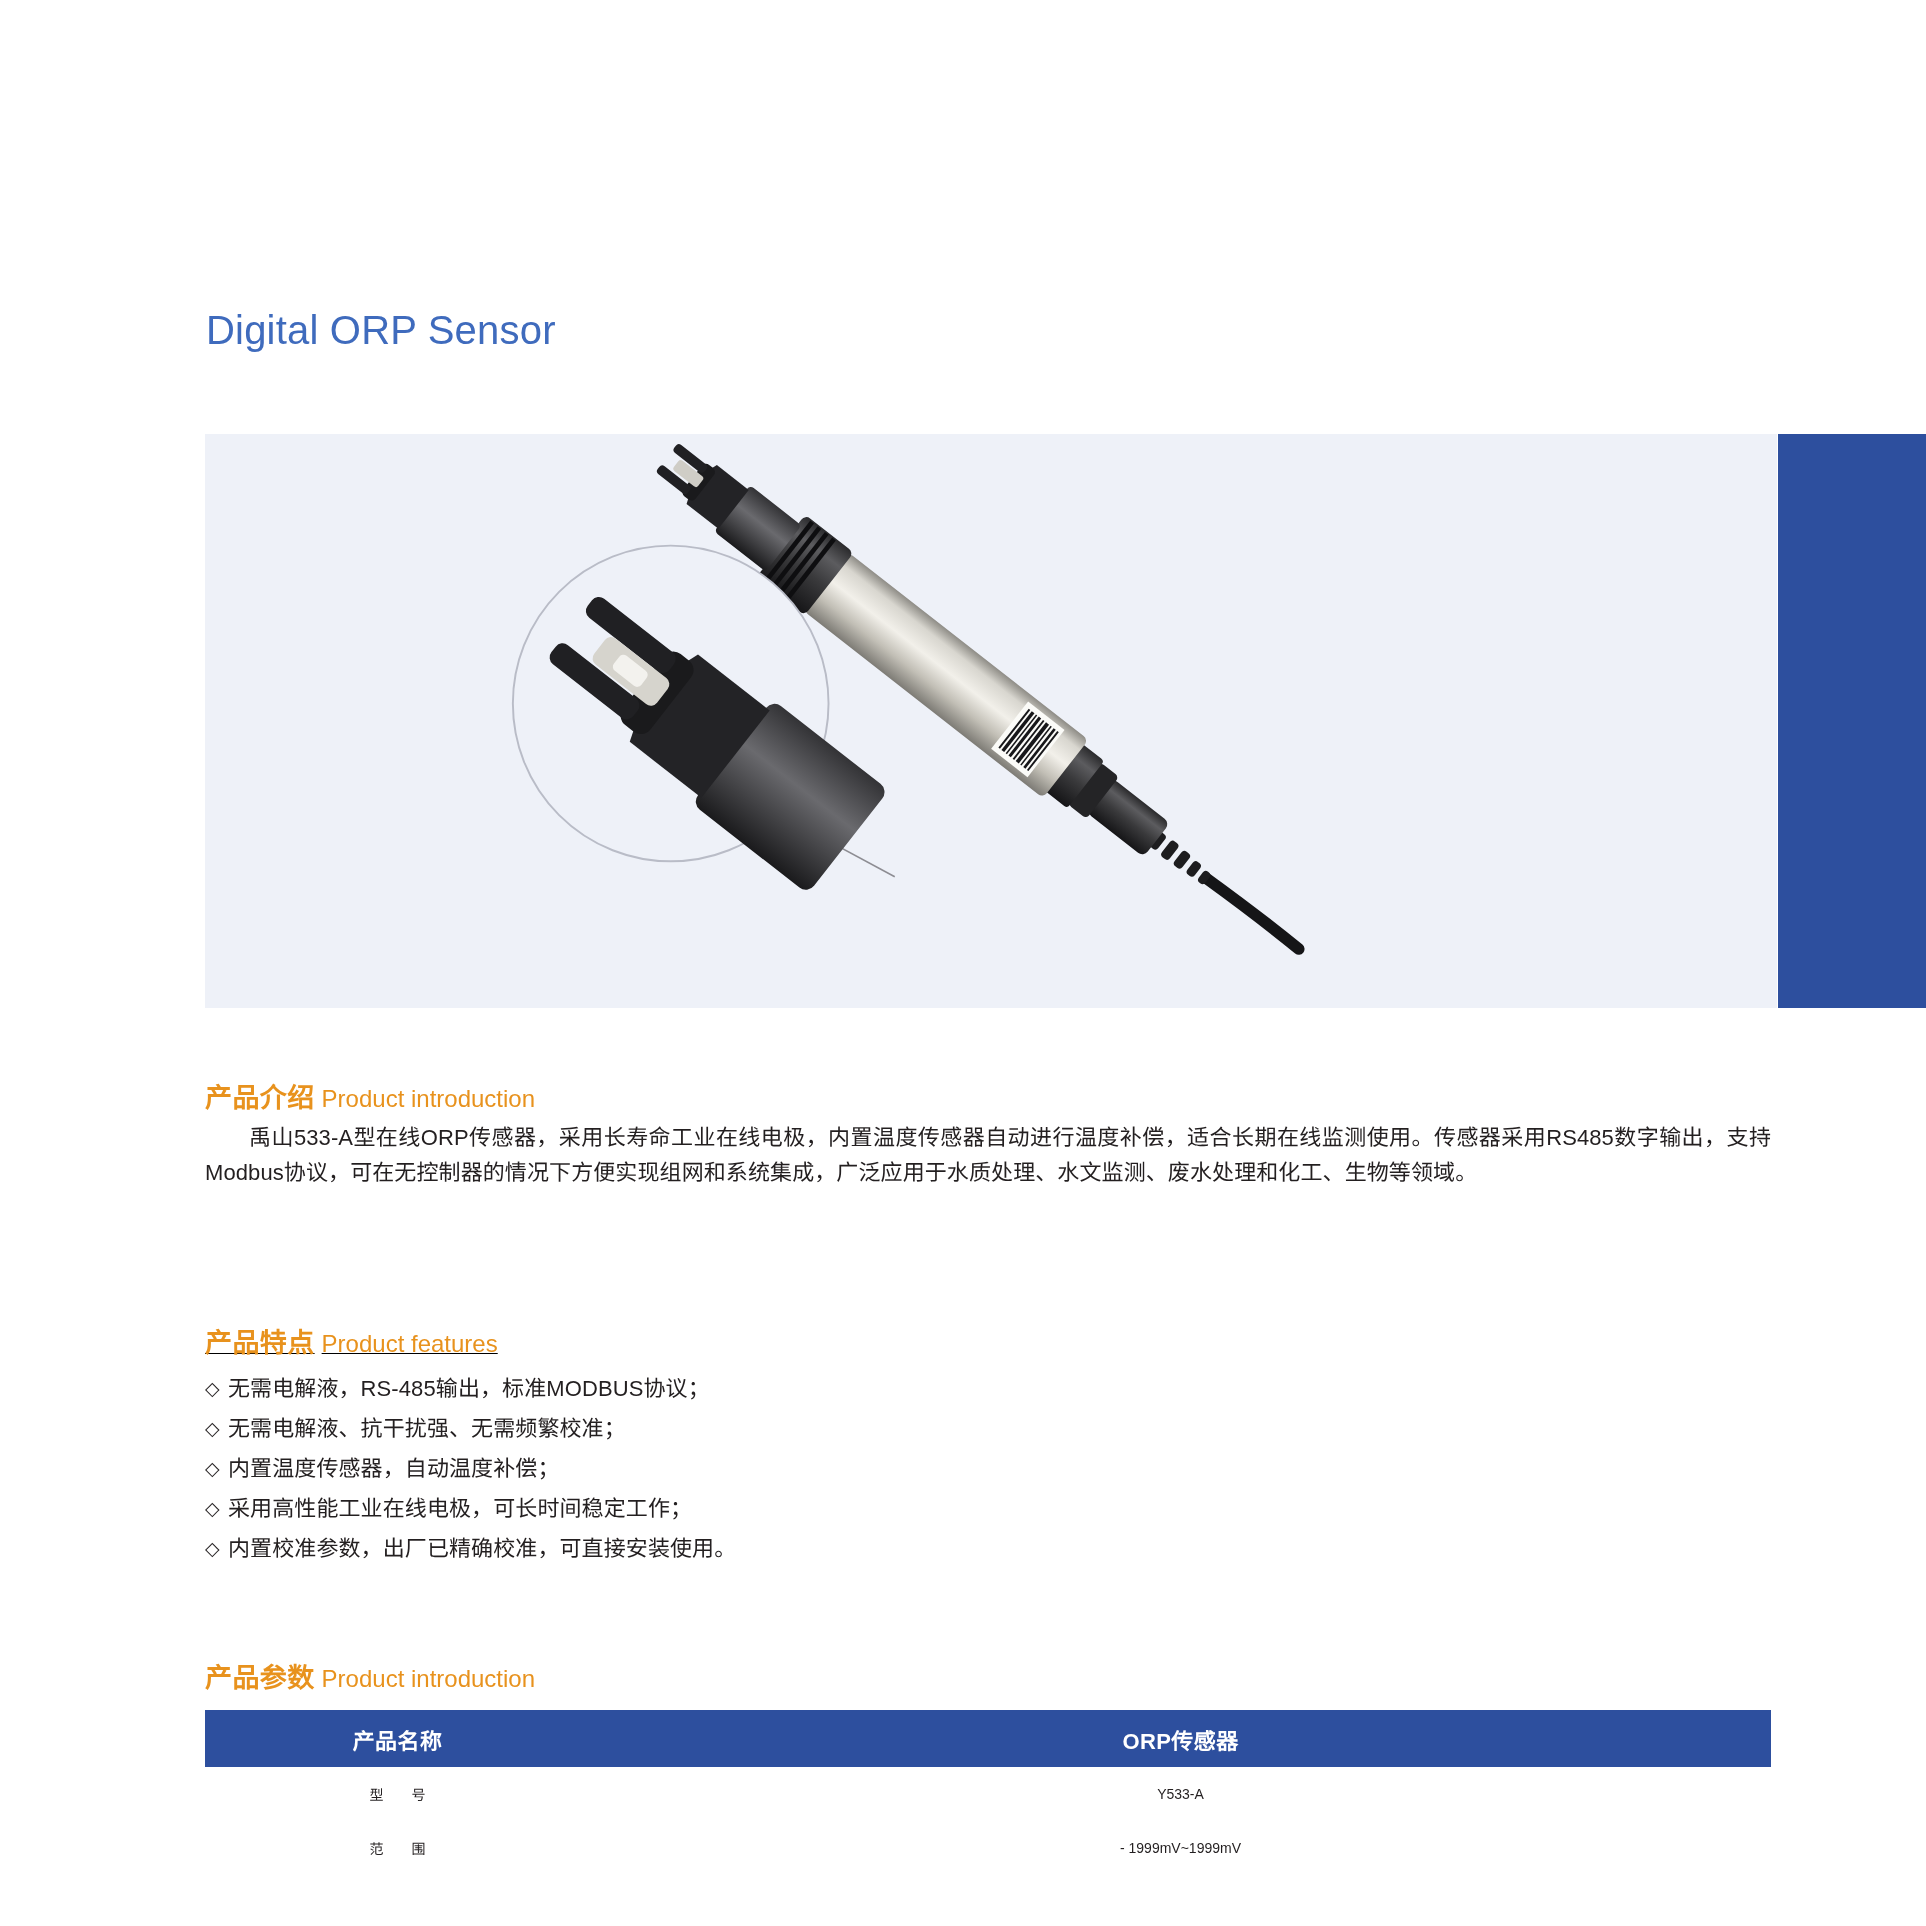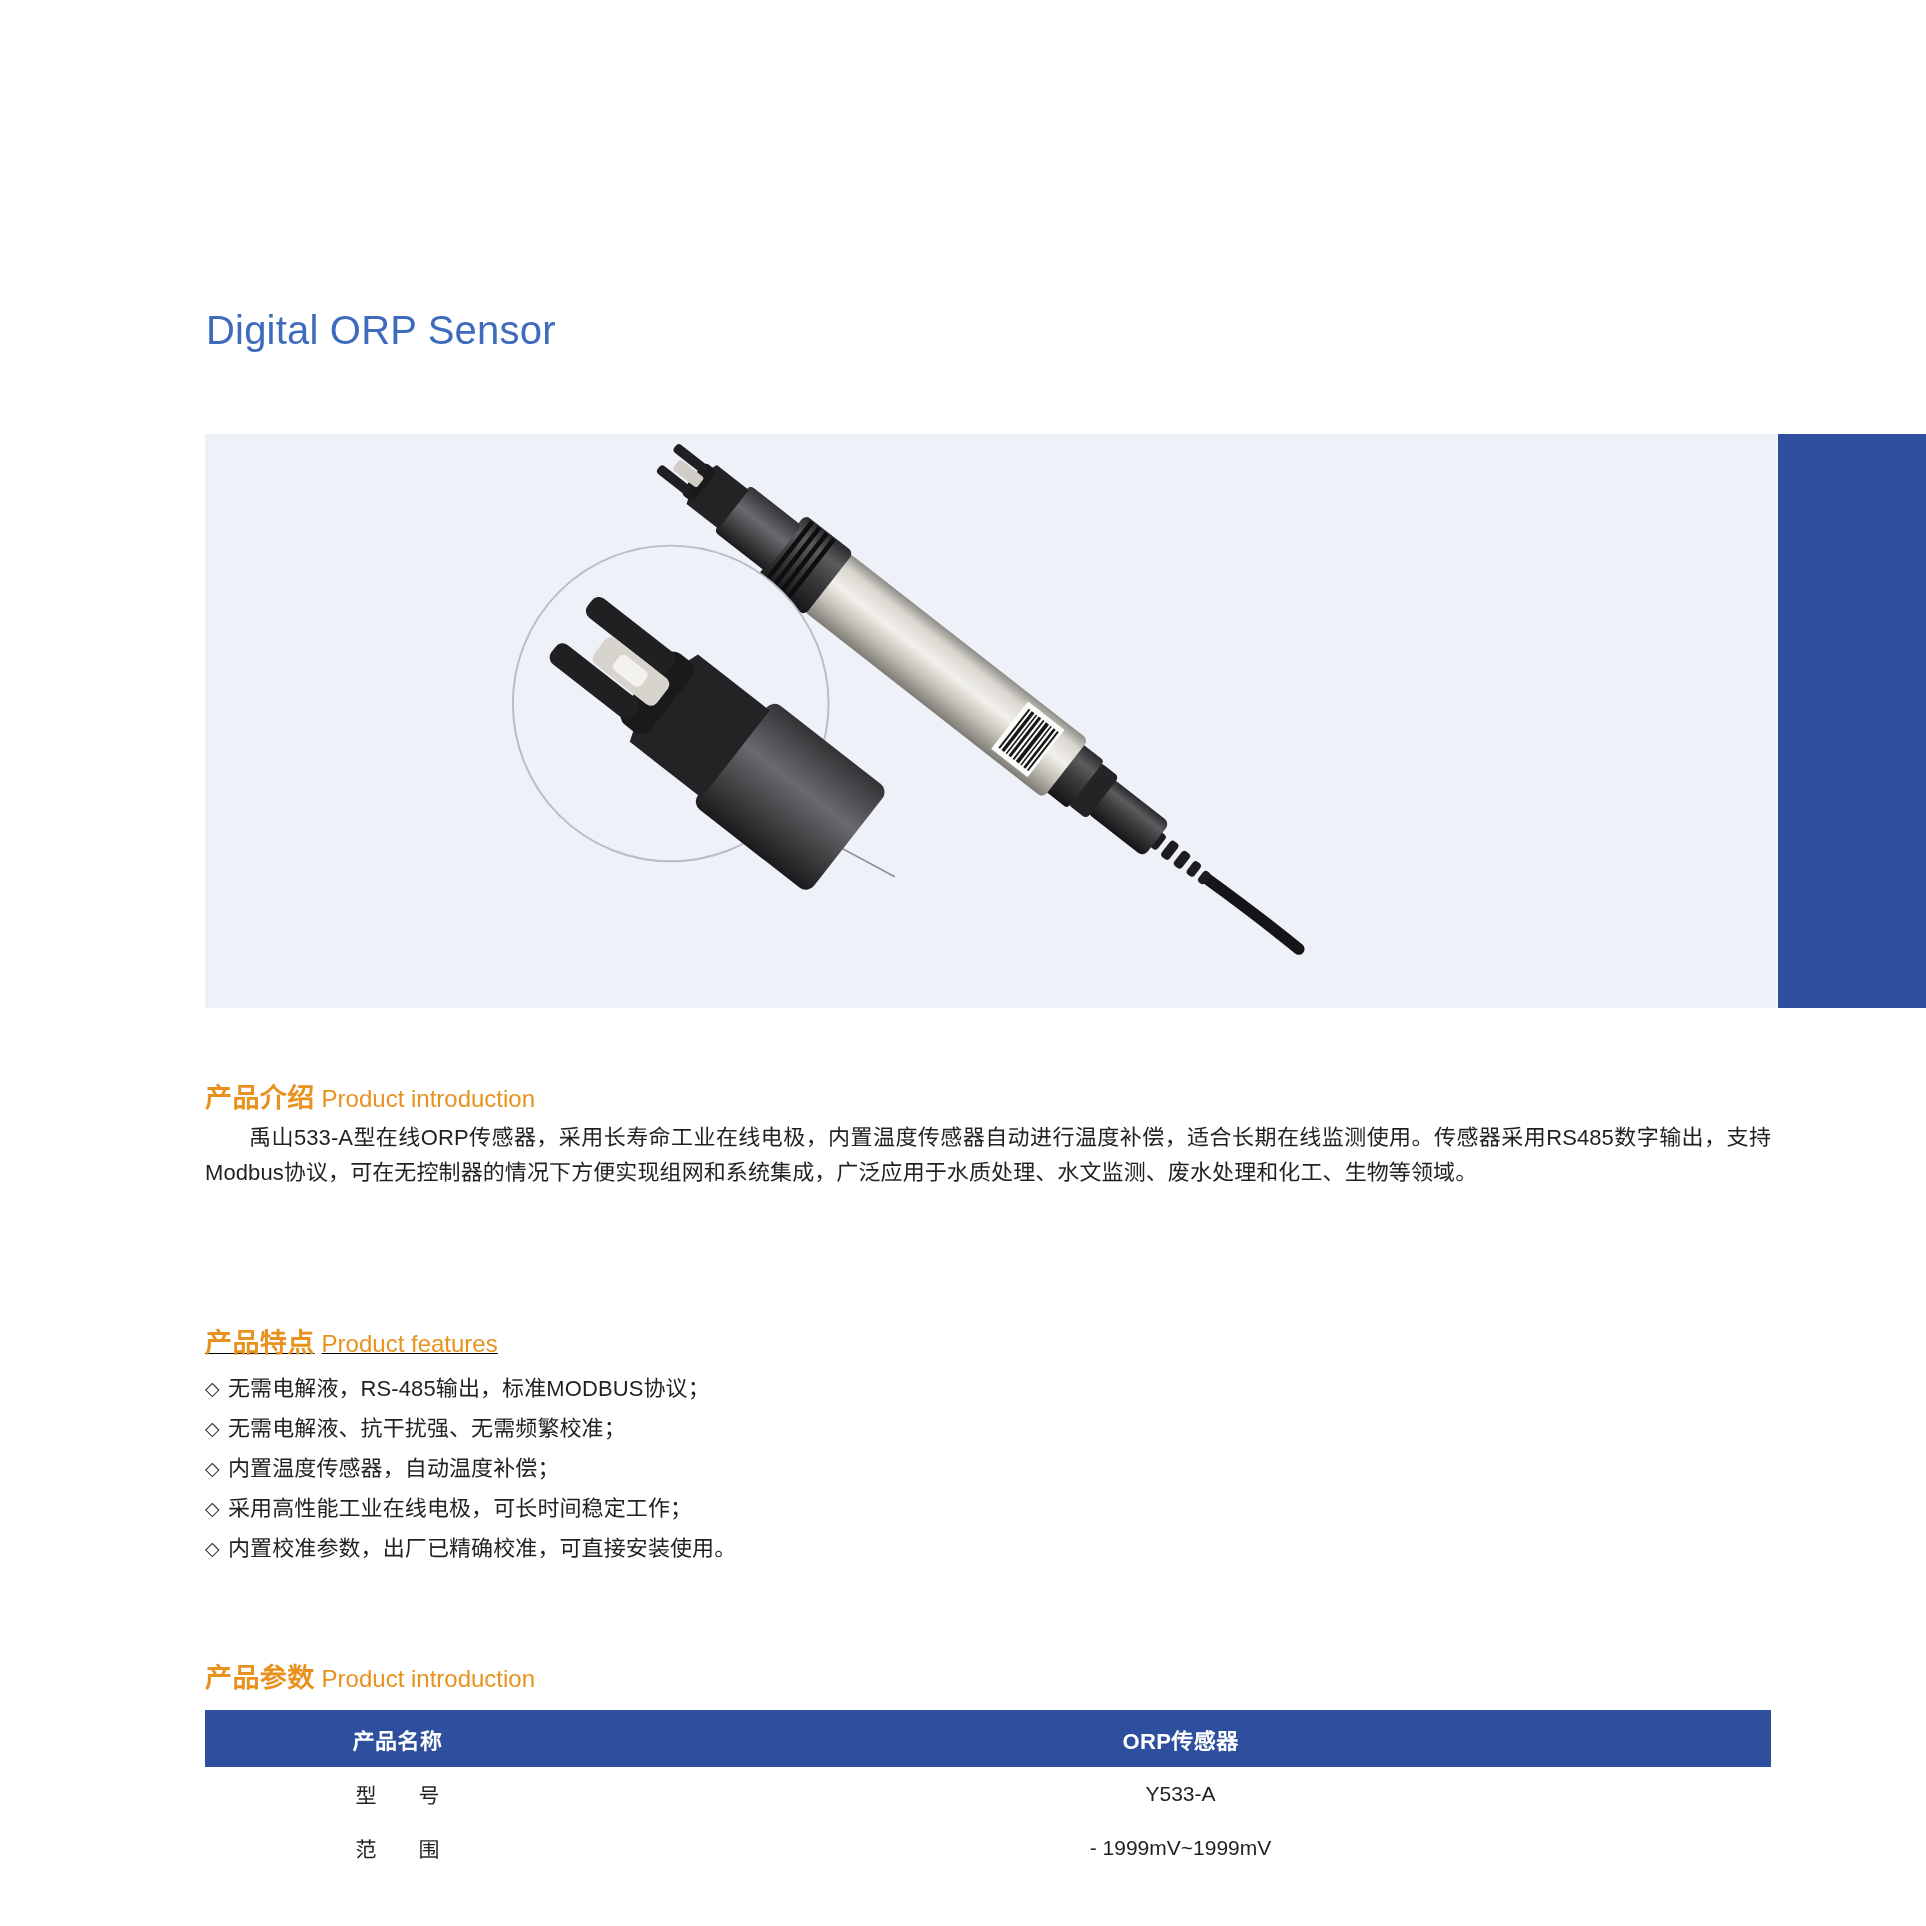--- a/index.html
+++ b/index.html
@@ -124,21 +124,21 @@
   .spec-table {
     position: absolute;
     left: 205px;
     top: 1710px;
     width: 1566px;
     border-collapse: collapse;
     table-layout: fixed;
   }
   .spec-table td, .spec-table th {
     height: 54px;
-    font-size: 21px;
+    font-size: 14px;
     color: #231f20;
     text-align: center;
     vertical-align: middle;
     font-weight: normal;
     padding: 0;
   }
   .spec-table thead th {
     background: #2d4f9e;
     color: #ffffff;
     font-weight: bold;

